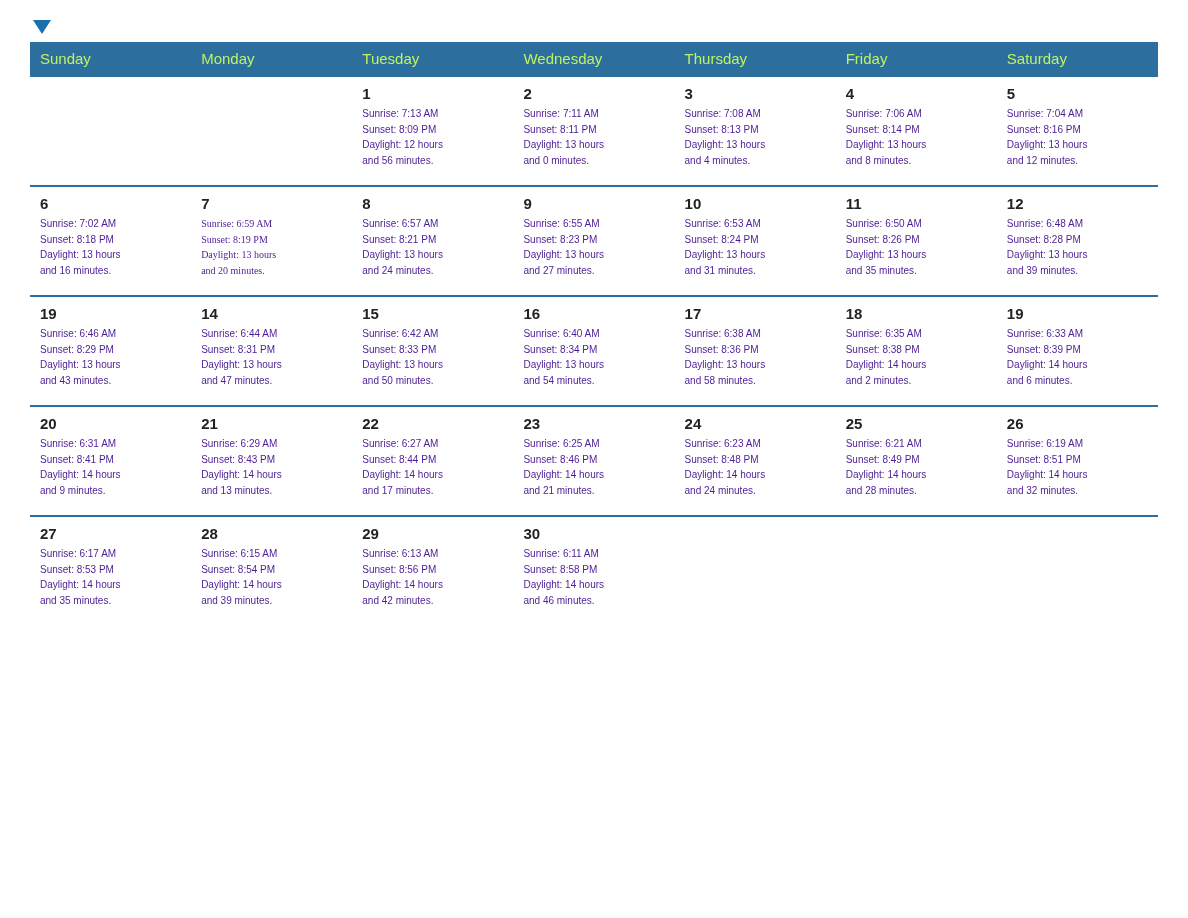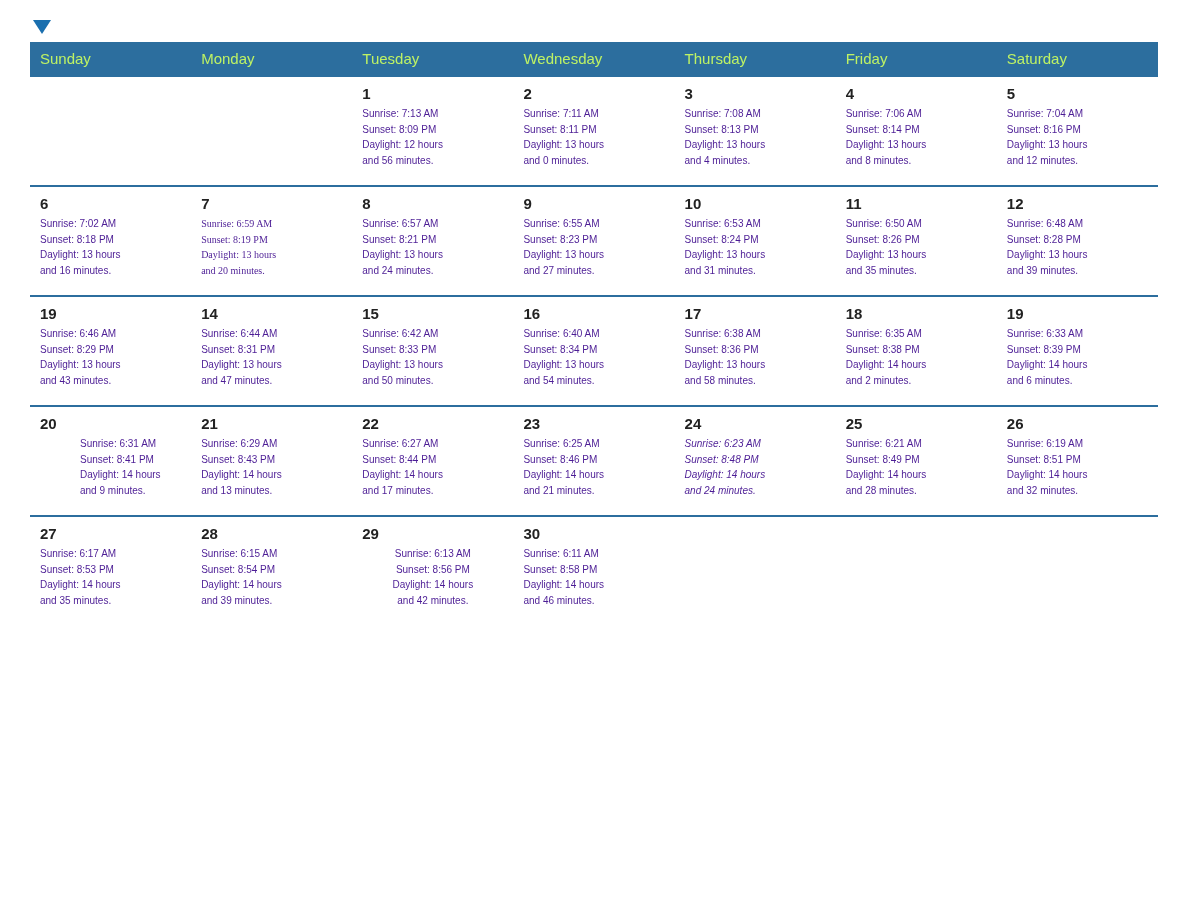--- a/index.html
+++ b/index.html
@@ -266,21 +266,21 @@
           <span class="day-number">19</span>
           <div class="day-info" style="white-space: pre-line;">Sunrise: 6:33 AM
 Sunset: 8:39 PM
 Daylight: 14 hours
 and 6 minutes.</div>
         </td>
       </tr>
       <tr>
         <td>
           <span class="day-number">20</span>
-          <div class="day-info" style="white-space: pre-line; margin-left: 40px;">Sunrise: 6:31 AM
+          <div class="day-info" style="white-space: pre-line;">Sunrise: 6:31 AM
 Sunset: 8:41 PM
 Daylight: 14 hours
 and 9 minutes.</div>
         </td>
         <td>
           <span class="day-number">21</span>
           <div class="day-info" style="white-space: pre-line;">Sunrise: 6:29 AM
 Sunset: 8:43 PM
 Daylight: 14 hours
 and 13 minutes.</div>
@@ -294,21 +294,21 @@
         </td>
         <td>
           <span class="day-number">23</span>
           <div class="day-info" style="white-space: pre-line;">Sunrise: 6:25 AM
 Sunset: 8:46 PM
 Daylight: 14 hours
 and 21 minutes.</div>
         </td>
         <td>
           <span class="day-number">24</span>
-          <div class="day-info" style="white-space: pre-line; font-style: italic;">Sunrise: 6:23 AM
+          <div class="day-info" style="white-space: pre-line;">Sunrise: 6:23 AM
 Sunset: 8:48 PM
 Daylight: 14 hours
 and 24 minutes.</div>
         </td>
         <td>
           <span class="day-number">25</span>
           <div class="day-info" style="white-space: pre-line;">Sunrise: 6:21 AM
 Sunset: 8:49 PM
 Daylight: 14 hours
 and 28 minutes.</div>
@@ -331,21 +331,21 @@
         </td>
         <td>
           <span class="day-number">28</span>
           <div class="day-info" style="white-space: pre-line;">Sunrise: 6:15 AM
 Sunset: 8:54 PM
 Daylight: 14 hours
 and 39 minutes.</div>
         </td>
         <td>
           <span class="day-number">29</span>
-          <div class="day-info" style="white-space: pre-line; text-align: center;">Sunrise: 6:13 AM
+          <div class="day-info" style="white-space: pre-line;">Sunrise: 6:13 AM
 Sunset: 8:56 PM
 Daylight: 14 hours
 and 42 minutes.</div>
         </td>
         <td>
           <span class="day-number">30</span>
           <div class="day-info" style="white-space: pre-line;">Sunrise: 6:11 AM
 Sunset: 8:58 PM
 Daylight: 14 hours
 and 46 minutes.</div>

